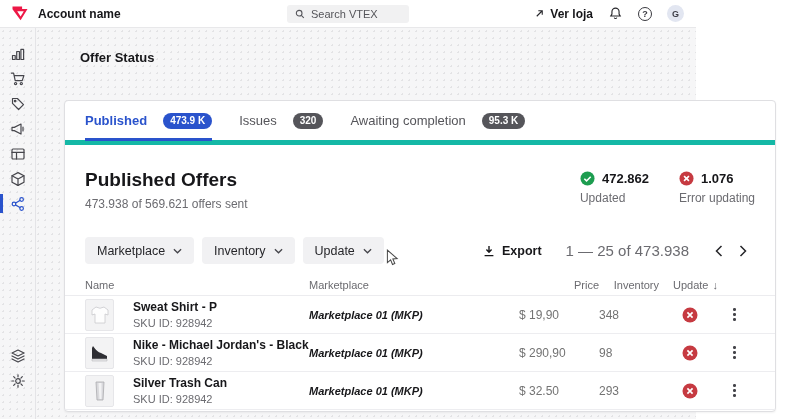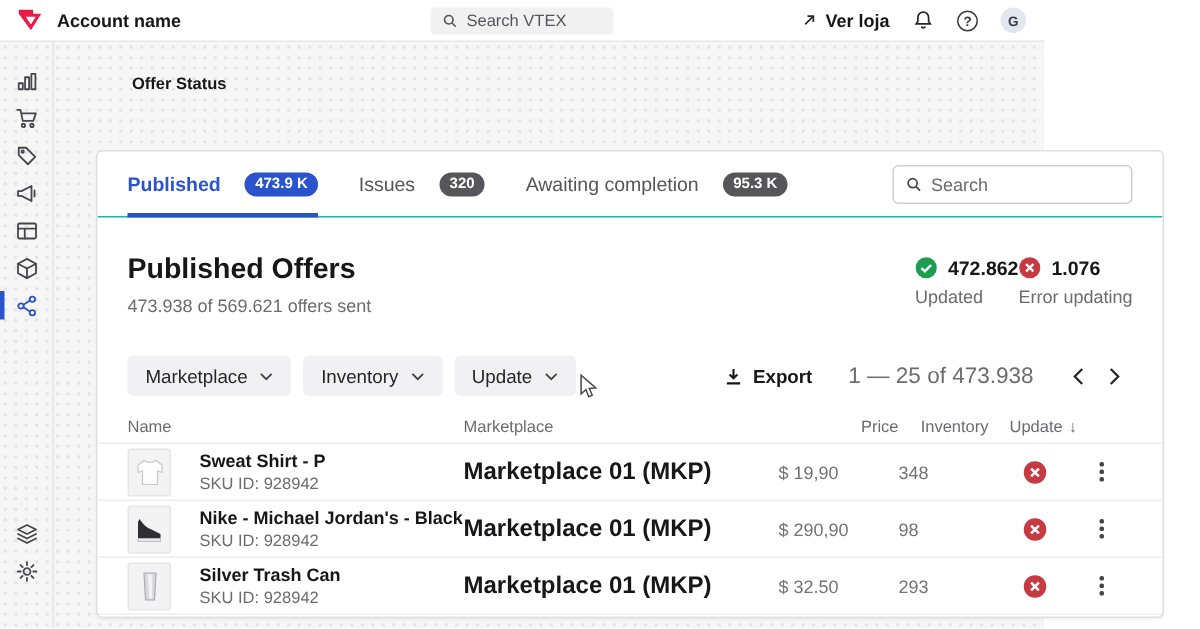--- a/index.html
+++ b/index.html
@@ -36,45 +36,45 @@
              align-items: center; padding: 13px 0 26px; flex-shrink: 0; }
   .side-item { width: 36px; height: 25px; display: flex; align-items: center; justify-content: center;
                position: relative; cursor: pointer; }
   .side-item svg { stroke: #46464c; fill: none; stroke-width: 1.2; stroke-linecap: round; stroke-linejoin: round; }
   .side-item.active svg { stroke: #2a53cc; }
   .side-item.active::before { content: ""; position: absolute; left: 0; top: 3px; width: 3px; height: 19px; background: #2a53cc; }
   .side-spacer { margin-top: auto; }
 
   
   .content { flex: 1; position: relative; padding: 22px 0 0 44px; }
-  .page-title { font-size: 11px; font-weight: 600; margin-left: 8px; }
+  .page-title { font-size: 13px; font-weight: 600; }
 
   
   .card { position: absolute; left: 28px; top: 72px; width: 712px; height: 312px;
           background: #fff; border: 1px solid #dfdfe2; border-radius: 4px;
           box-shadow: 0 1px 2px rgba(0,0,0,0.05); overflow: hidden; }
 
   .tabs-row { height: 44px; display: flex; align-items: center; padding: 0 20px;
-              border-bottom: 1px solid #14b8a6; }
+              border-bottom: 5px solid #14b8a6; }
   .tab { height: 100%; display: flex; align-items: center; gap: 8px; margin-right: 27px;
          font-size: 13px; color: #55555a; cursor: pointer; position: relative; }
   .tab.active { color: #2a53cc; font-weight: bold; }
   .tab.active::after { content: ""; position: absolute; left: 0; right: 0; bottom: -1px; height: 3px; background: #2a53cc; }
   .badge { font-size: 10px; font-weight: bold; color: #fff; background: #55555a;
            border-radius: 10px; padding: 2px 7px; line-height: 1.2; margin-left: 8px; }
   .tab.active .badge { background: #2a53cc; }
   .card-search { margin-left: auto; width: 160px; height: 26px; border: 1px solid #cfcfd3;
                  border-radius: 4px; display: flex; align-items: center; gap: 6px; padding: 0 8px; background: #fff; }
   .card-search input { border: none; outline: none; width: 100%; font-size: 12px; font-family: "Liberation Sans", sans-serif; color: #17171a; }
   .card-search input::placeholder { color: #6b6b70; }
 
   .summary-row { display: flex; justify-content: space-between; align-items: flex-start; padding: 24px 20px 0; }
   .summary-heading { font-size: 19px; font-weight: bold; }
   .summary-sub { margin-top: 6px; font-size: 12px; color: #6b6b70; }
-  .stats { display: flex; margin-top: 2px; }
+  .stats { display: flex; gap: 30px; margin-top: 2px; }
   .stat-top { display: flex; align-items: center; gap: 7px; }
   .stat-value { font-size: 13px; font-weight: bold; }
   .stat-label { margin-top: 5px; font-size: 12px; color: #6b6b70; }
 
   .toolbar-row { margin-top: 26px; padding: 0 20px; display: flex; align-items: center; }
   .filter-btn { background: #f1f1f3; border: none; border-radius: 4px; height: 27px; padding: 0 12px;
                 margin-right: 8px; display: inline-flex; align-items: center; gap: 8px;
                 font-size: 12.5px; font-weight: 500; color: #26262a; font-family: "Liberation Sans", sans-serif; cursor: pointer; }
   .toolbar-right { margin-left: auto; display: flex; }
   .export-btn { display: flex; align-items: center; gap: 6px; font-size: 12.5px; font-weight: 600; cursor: pointer; }
@@ -85,21 +85,21 @@
   .t-grid { display: grid; grid-template-columns: 224px 210px 80px 60px 55px 41px; align-items: center; padding: 0 20px; }
   .t-head { height: 22px; font-size: 11px; color: #6b6b70; border-bottom: 1px solid #ececef; }
   .th-right { text-align: right; }
   .th-update { display: flex; align-items: center; gap: 4px; justify-content: flex-start; padding-left: 14px; cursor: pointer; }
   .t-row { height: 38px; border-bottom: 1px solid #ededf0; cursor: pointer; }
   .cell-name { display: flex; align-items: center; gap: 19px; }
   .thumb { width: 29px; height: 32px; background: #f3f3f4; border: 1px solid #e6e6e9; border-radius: 2px;
            display: flex; align-items: center; justify-content: center; flex-shrink: 0; }
   .prod-name { font-size: 12px; font-weight: bold; line-height: 1.25; }
   .prod-sku { font-size: 11px; color: #6b6b70; margin-top: 2px; }
-  .cell-mkp { font-size: 16px; font-weight: bold; }
+  .cell-mkp { font-size: 11px; font-weight: bold; font-style: italic; }
   .cell-num { font-size: 12px; text-align: left; color: #737373; }
   .cell-status { display: flex; justify-content: center; padding-left: 6px; }
   .cell-kebab { display: flex; justify-content: center; cursor: pointer; }
   .kebab { display: flex; flex-direction: column; gap: 2.5px; padding: 4px; }
   .kebab i { width: 2.5px; height: 2.5px; border-radius: 50%; background: #44444a; }
 
   .cursor { position: absolute; left: 350px; top: 221px; z-index: 6; pointer-events: none; }
 </style>
 </head>
 <body>
@@ -211,27 +211,20 @@
             <span>Published</span>
             <span class="badge">473.9 K</span>
           </div>
           <div class="tab">
             <span>Issues</span>
             <span class="badge">320</span>
           </div>
           <div class="tab">
             <span>Awaiting completion</span>
             <span class="badge">95.3 K</span>
-          </div>
-          <div class="card-search">
-            <svg width="12" height="12" viewBox="0 0 12 12">
-              <circle cx="5" cy="5" r="3.4" fill="none" stroke="#44444a" stroke-width="1.3"></circle>
-              <path d="M7.6 7.6 L10.6 10.6" stroke="#44444a" stroke-width="1.3"></path>
-            </svg>
-            <input type="text" placeholder="Search" style="">
           </div>
         </div>
 
         <div class="summary-row">
           <div>
             <h2 class="summary-heading">Published Offers</h2>
             <div class="summary-sub">473.938 of 569.621 offers sent</div>
           </div>
           <div class="stats">
             <div class="stat">

